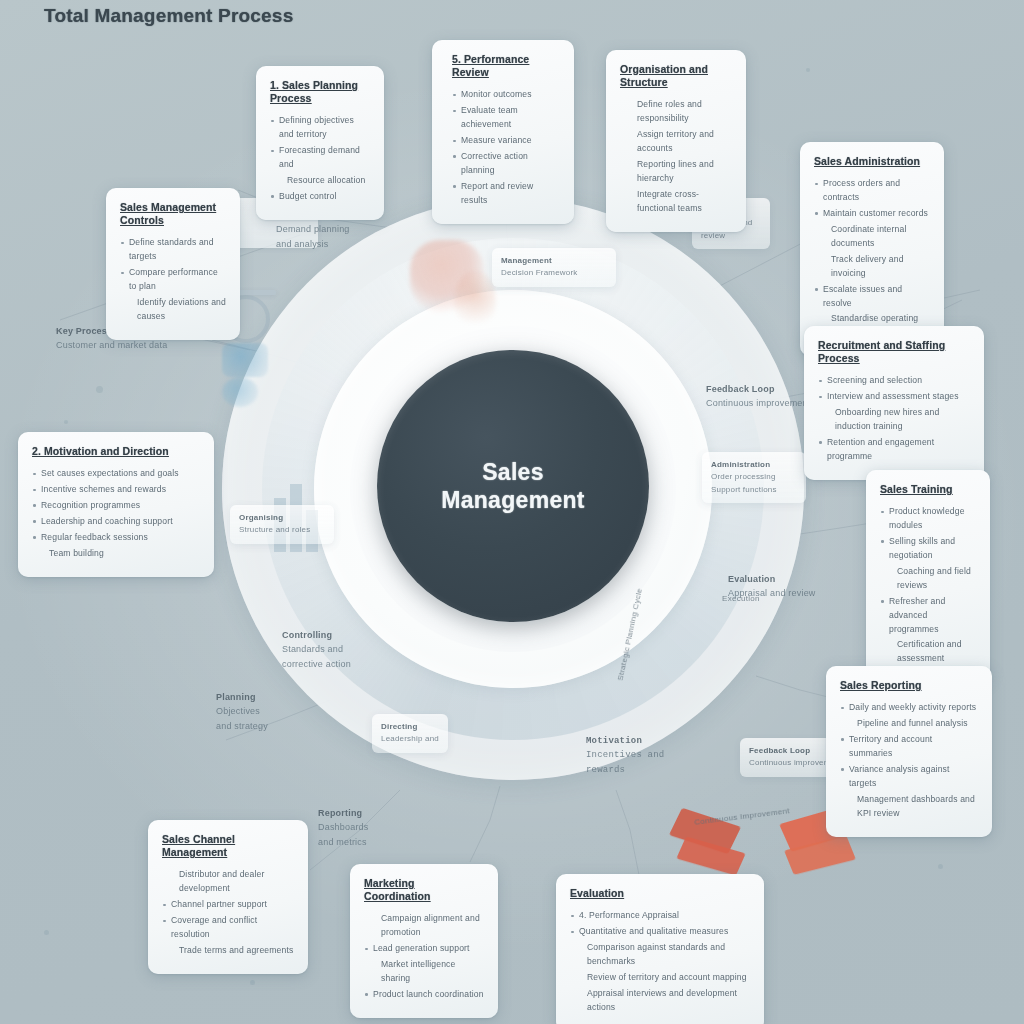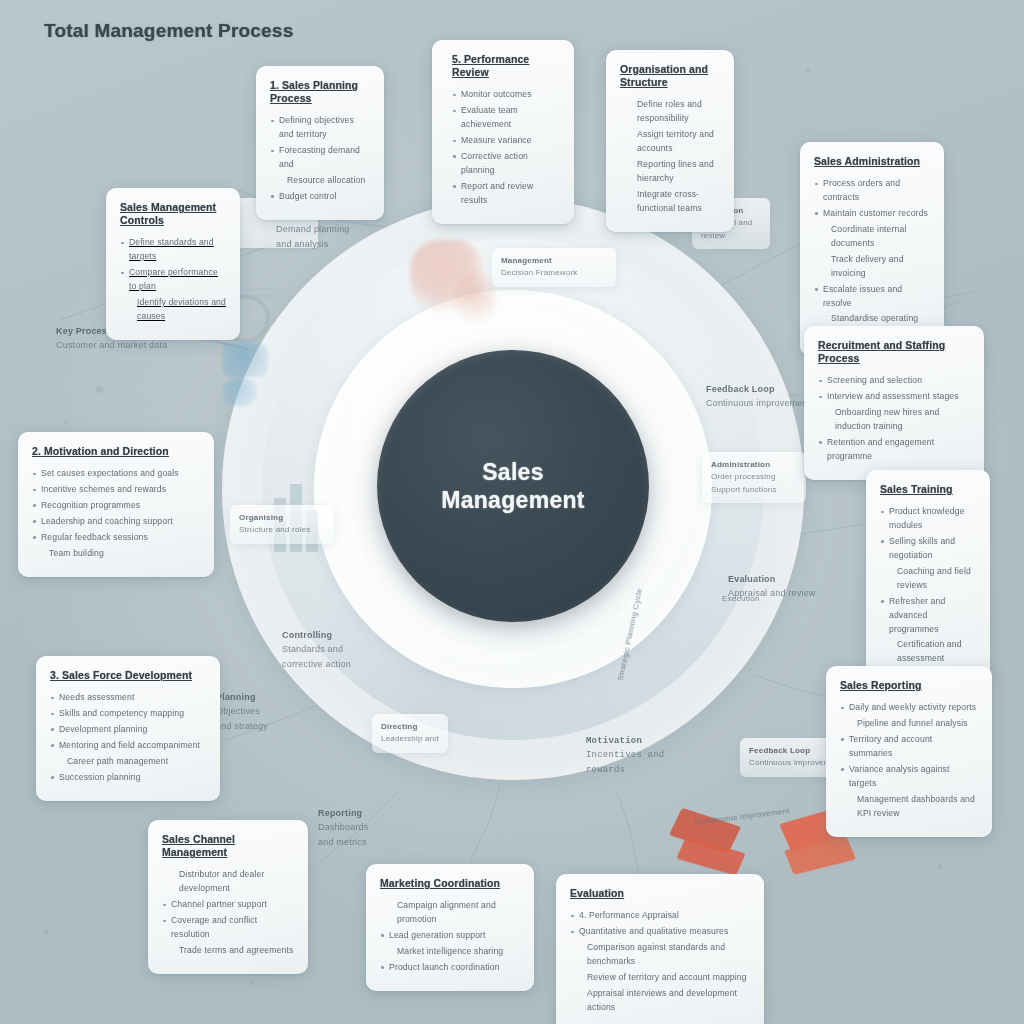--- a/index.html
+++ b/index.html
@@ -13,21 +13,21 @@
     background:
       radial-gradient(ellipse 70% 60% at 50% 50%, rgba(255,255,255,0.38) 0%, rgba(255,255,255,0.10) 45%, rgba(255,255,255,0) 72%),
       linear-gradient(160deg,#b9c6ca 0%,#b0bec4 45%,#aebcc2 100%);
   }
 
   
   .speck{position:absolute;border-radius:50%;background:rgba(120,145,160,.22);}
 
   
   #title{
-    position:absolute;left:44px;top:20px;
+    position:absolute;left:44px;top:5px;
     font-size:19px;font-weight:bold;color:#3b4850;
     letter-spacing:.2px;
     text-shadow:0 0 1.1px rgba(59,72,80,.75), .7px .3px .8px rgba(150,165,172,.55);
     filter:blur(.25px);
     white-space:nowrap;
   }
 
   
   #wheel{position:absolute;left:222px;top:198px;width:582px;height:582px;}
   .ring{position:absolute;border-radius:50%;}
@@ -333,21 +333,21 @@
     <div class="card-title">5. Performance Review</div>
     <ul>
       <li>Monitor outcomes</li>
       <li>Evaluate team achievement</li>
       <li>Measure variance</li>
       <li>Corrective action planning</li>
       <li>Report and review results</li>
     </ul>
   </div>
 
-  <div class="card" style="left:606px;top:50px;width:128px;">
+  <div class="card" style="left:606px;top:50px;width:140px;">
     <div class="card-title">Organisation and Structure</div>
     <ul>
       <li class="sub">Define roles and responsibility</li>
       <li class="sub">Assign territory and accounts</li>
       <li class="sub">Reporting lines and hierarchy</li>
       <li class="sub">Integrate cross-functional teams</li>
     </ul>
   </div>
 
   <div class="card" style="left:800px;top:142px;width:144px;">
@@ -387,64 +387,53 @@
     <div class="card-title">Sales Reporting</div>
     <ul>
       <li>Daily and weekly activity reports</li>
       <li class="sub">Pipeline and funnel analysis</li>
       <li>Territory and account summaries</li>
       <li>Variance analysis against targets</li>
       <li class="sub">Management dashboards and KPI review</li>
     </ul>
   </div>
 
-  <div class="card" style="left:106px;top:188px;width:134px;text-decoration:underline;">
+  <div class="card" style="left:106px;top:188px;width:134px;">
     <div class="card-title">Sales Management Controls</div>
     <ul>
       <li>Define standards and targets</li>
       <li>Compare performance to plan</li>
       <li class="sub">Identify deviations and causes</li>
     </ul>
   </div>
 
   <div class="card" style="left:18px;top:432px;width:196px;">
     <div class="card-title">2. Motivation and Direction</div>
     <ul>
       <li>Set causes expectations and goals</li>
       <li>Incentive schemes and rewards</li>
       <li>Recognition programmes</li>
       <li>Leadership and coaching support</li>
       <li>Regular feedback sessions</li>
       <li class="sub">Team building</li>
     </ul>
   </div>
 
-  <div class="card" style="left:36px;top:656px;width:184px;">
-    <div class="card-title">3. Sales Force Development</div>
-    <ul>
-      <li>Needs assessment</li>
-      <li>Skills and competency mapping</li>
-      <li>Development planning</li>
-      <li>Mentoring and field accompaniment</li>
-      <li class="sub">Career path management</li>
-      <li>Succession planning</li>
-    </ul>
-  </div>
 
   <div class="card" style="left:148px;top:820px;width:160px;">
     <div class="card-title">Sales Channel Management</div>
     <ul>
       <li class="sub">Distributor and dealer development</li>
       <li>Channel partner support</li>
       <li>Coverage and conflict resolution</li>
       <li class="sub">Trade terms and agreements</li>
     </ul>
   </div>
 
-  <div class="card" style="left:366px;top:864px;width:168px;">
+  <div class="card" style="left:350px;top:864px;width:148px;">
     <div class="card-title">Marketing Coordination</div>
     <ul>
       <li class="sub">Campaign alignment and promotion</li>
       <li>Lead generation support</li>
       <li class="sub">Market intelligence sharing</li>
       <li>Product launch coordination</li>
     </ul>
   </div>
 
   <div class="card" style="left:556px;top:874px;width:208px;">

